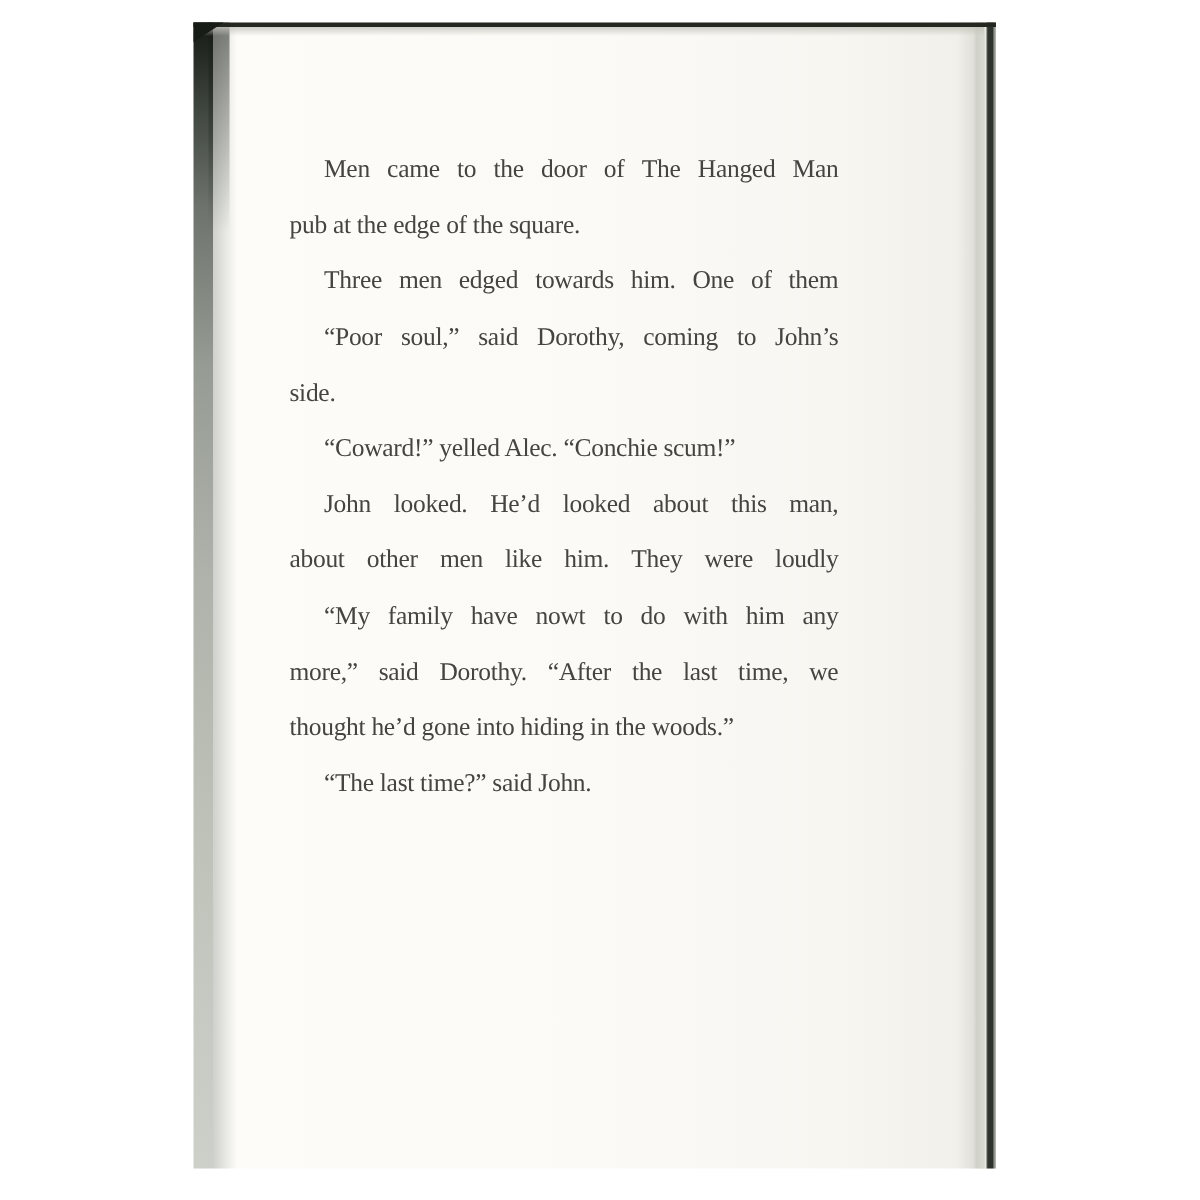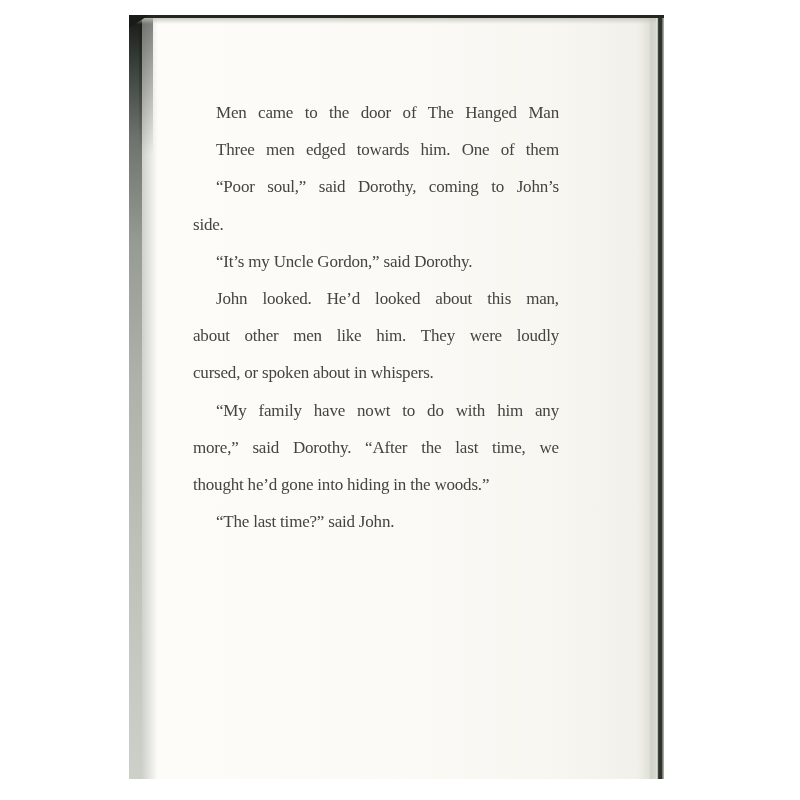--- a/index.html
+++ b/index.html
@@ -133,20 +133,21 @@
             <span>Men</span>
             <span>came</span>
             <span>to</span>
             <span>the</span>
             <span>door</span>
             <span>of</span>
             <span>The</span>
             <span>Hanged</span>
             <span>Man</span>
           </div>
+          <div class="line">pub at the edge of the square.</div>
         </div>
         <div>
           <div class="line justify indent">
             <span>Three</span>
             <span>men</span>
             <span>edged</span>
             <span>towards</span>
             <span>him.</span>
             <span>One</span>
             <span>of</span>
@@ -159,21 +160,21 @@
             <span>soul,”</span>
             <span>said</span>
             <span>Dorothy,</span>
             <span>coming</span>
             <span>to</span>
             <span>John’s</span>
           </div>
           <div class="line">side.</div>
         </div>
         <div>
-          <div class="line indent">“It’s my Uncle Gordon,” said Dorothy.</div>
+          <div class="line indent">“Coward!” yelled Alec. “Conchie scum!”</div>
         </div>
         <div>
           <div class="line justify indent">
             <span>John</span>
             <span>looked.</span>
             <span>He’d</span>
             <span>looked</span>
             <span>about</span>
             <span>this</span>
             <span>man,</span>
@@ -181,21 +182,20 @@
           <div class="line justify">
             <span>about</span>
             <span>other</span>
             <span>men</span>
             <span>like</span>
             <span>him.</span>
             <span>They</span>
             <span>were</span>
             <span>loudly</span>
           </div>
-          <div class="line">cursed, or spoken about in whispers.</div>
         </div>
         <div>
           <div class="line justify indent">
             <span>“My</span>
             <span>family</span>
             <span>have</span>
             <span>nowt</span>
             <span>to</span>
             <span>do</span>
             <span>with</span>

